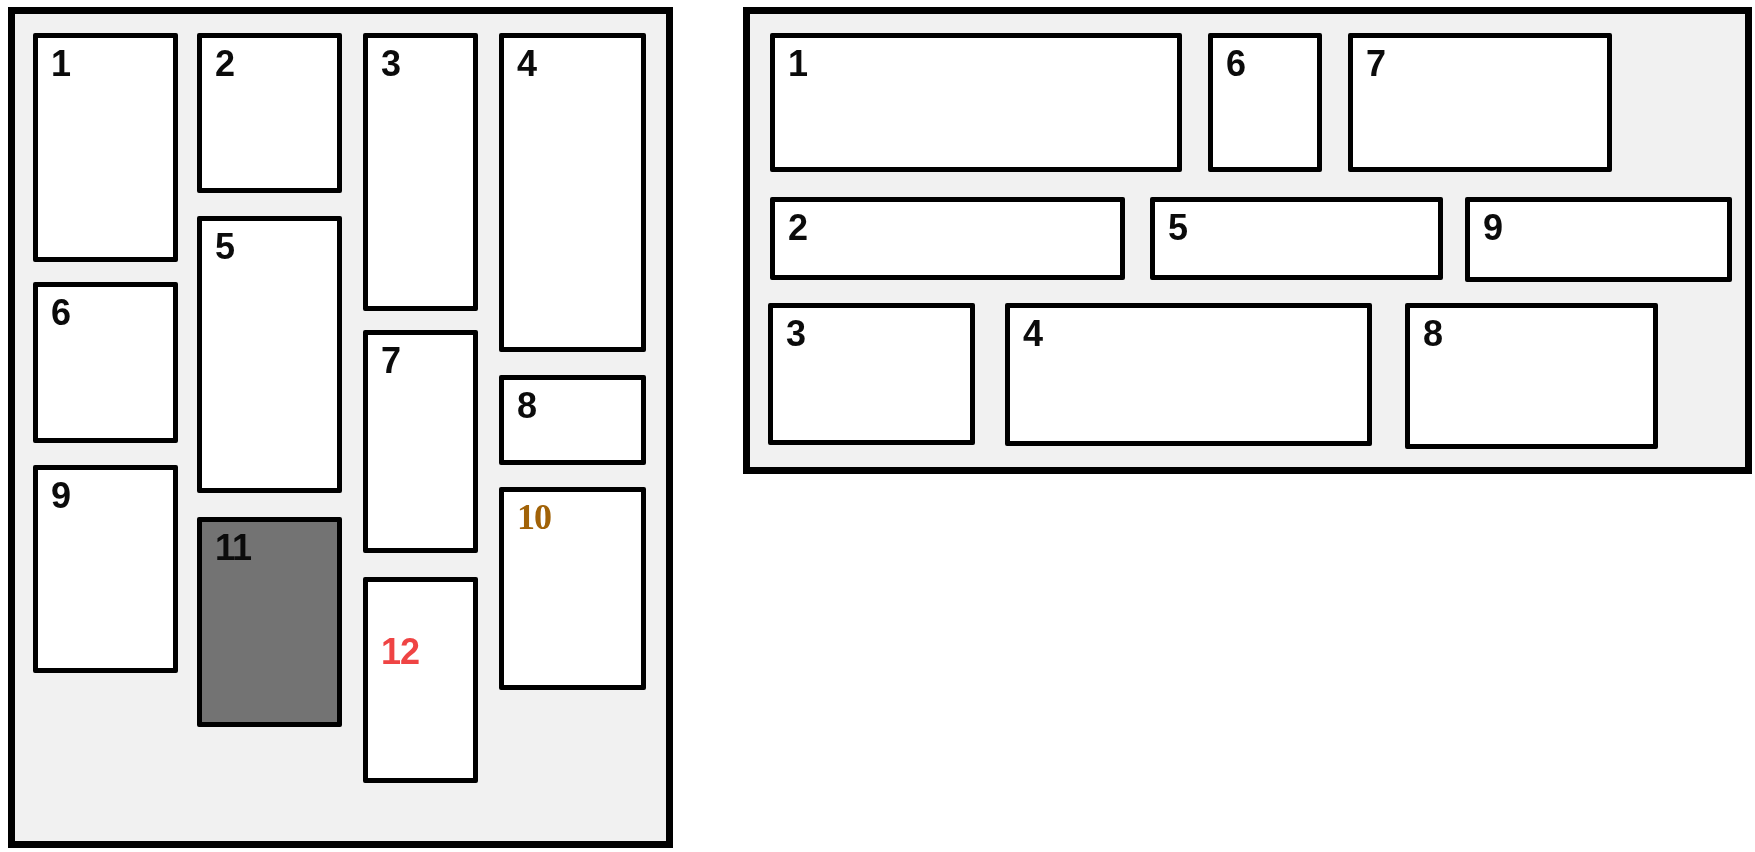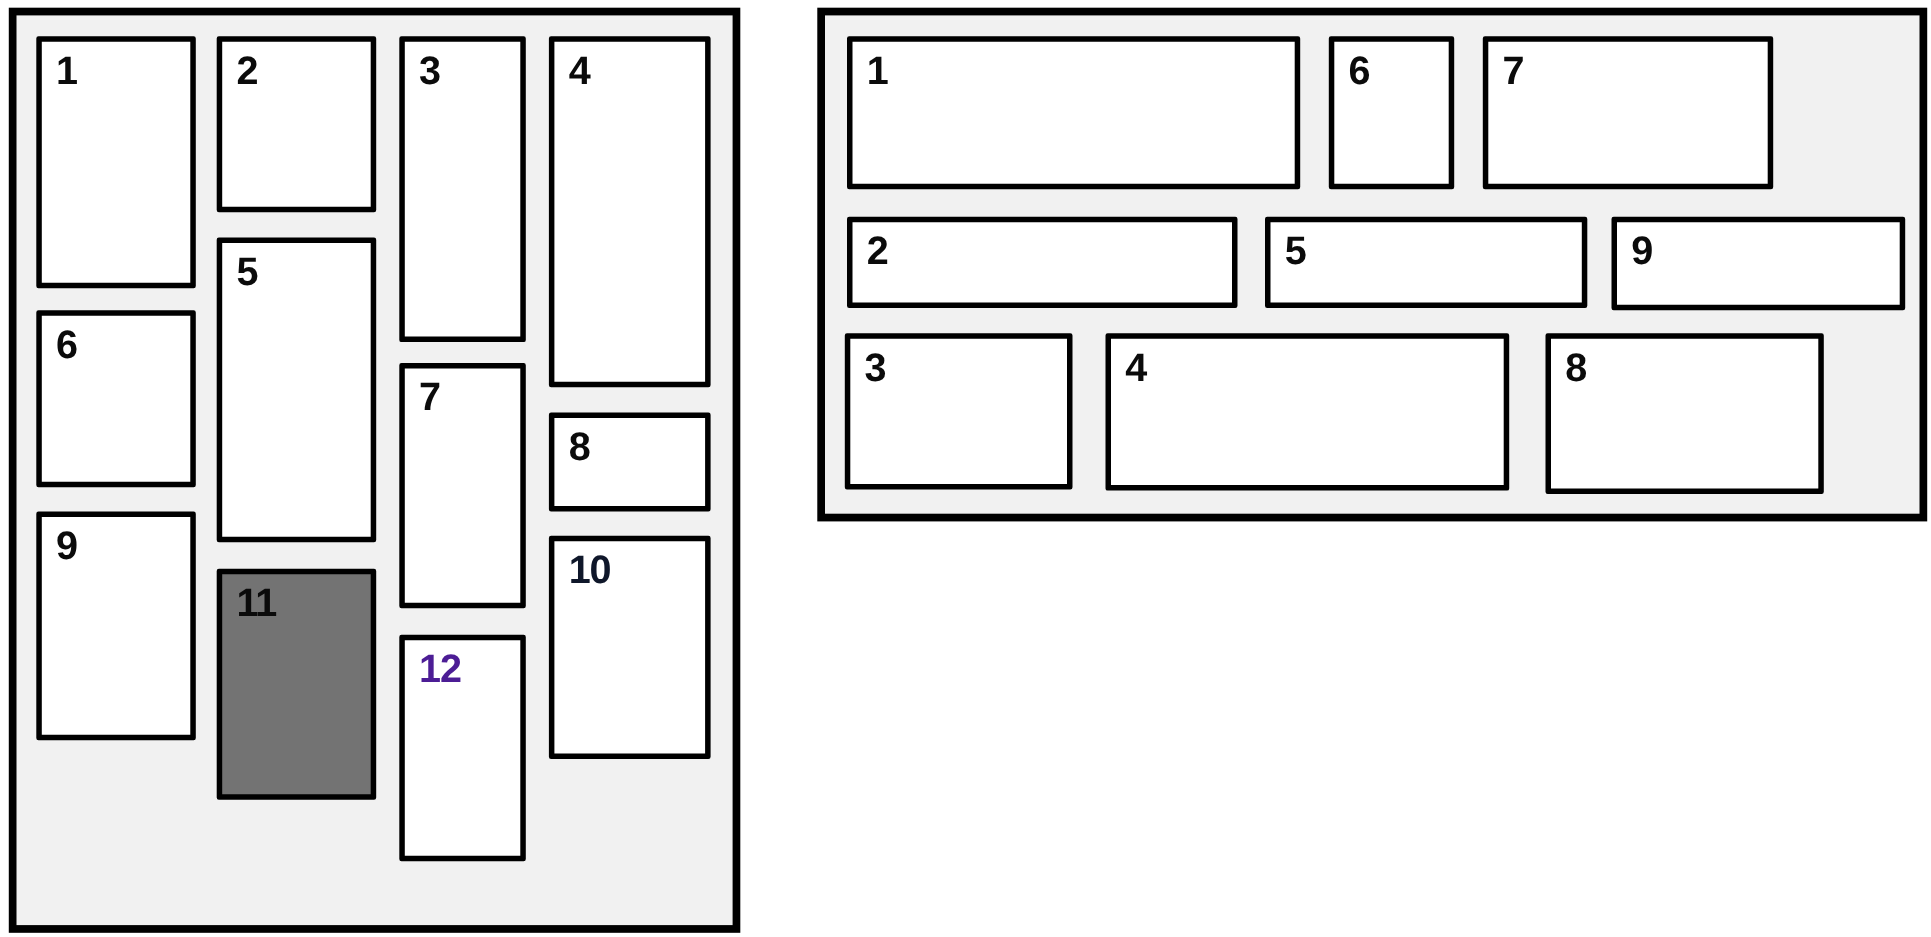--- a/index.html
+++ b/index.html
@@ -61,27 +61,27 @@
       <div class="item" style="left: 348px; top: 316px; width: 115px; height: 223px; background: rgb(255, 255, 255); border-color: rgb(0, 0, 0);">
         <span class="item-label" style="color: rgb(11, 11, 11);">7</span>
       </div>
       <div class="item" style="left: 484px; top: 361px; width: 147px; height: 90px; background: rgb(255, 255, 255); border-color: rgb(0, 0, 0);">
         <span class="item-label" style="color: rgb(11, 11, 11);">8</span>
       </div>
       <div class="item" style="left: 18px; top: 451px; width: 145px; height: 208px; background: rgb(255, 255, 255); border-color: rgb(0, 0, 0);">
         <span class="item-label" style="color: rgb(11, 11, 11);">9</span>
       </div>
       <div class="item" style="left: 484px; top: 473px; width: 147px; height: 203px; background: rgb(255, 255, 255); border-color: rgb(0, 0, 0);">
-        <span class="item-label" style="color: #0f172a;">10</span>
+        <span class="item-label" style="color: #a16207; font-family: Liberation Serif, serif;">10</span>
       </div>
       <div class="item" style="left: 182px; top: 503px; width: 145px; height: 210px; background: #737373; border-color: rgb(0, 0, 0);">
         <span class="item-label" style="color: rgb(11, 11, 11);">11</span>
       </div>
       <div class="item" style="left: 348px; top: 563px; width: 115px; height: 206px; background: rgb(255, 255, 255); border-color: rgb(0, 0, 0);">
-        <span class="item-label" style="color: #4c1d95;">12</span>
+        <span class="item-label" style="color: #ef4444; margin-top: 44px;">12</span>
       </div>
     </div>
   <div class="panel" style="left: 743px; top: 7px; width: 1009px; height: 467px; background: rgb(241, 241, 241); border-color: rgb(0, 0, 0);">
       <div class="item" style="left: 20px; top: 19px; width: 412px; height: 139px; background: rgb(255, 255, 255); border-color: rgb(0, 0, 0);">
         <span class="item-label" style="color: rgb(11, 11, 11);">1</span>
       </div>
       <div class="item" style="left: 458px; top: 19px; width: 114px; height: 139px; background: rgb(255, 255, 255); border-color: rgb(0, 0, 0);">
         <span class="item-label" style="color: rgb(11, 11, 11);">6</span>
       </div>
       <div class="item" style="left: 598px; top: 19px; width: 264px; height: 139px; background: rgb(255, 255, 255); border-color: rgb(0, 0, 0);">

